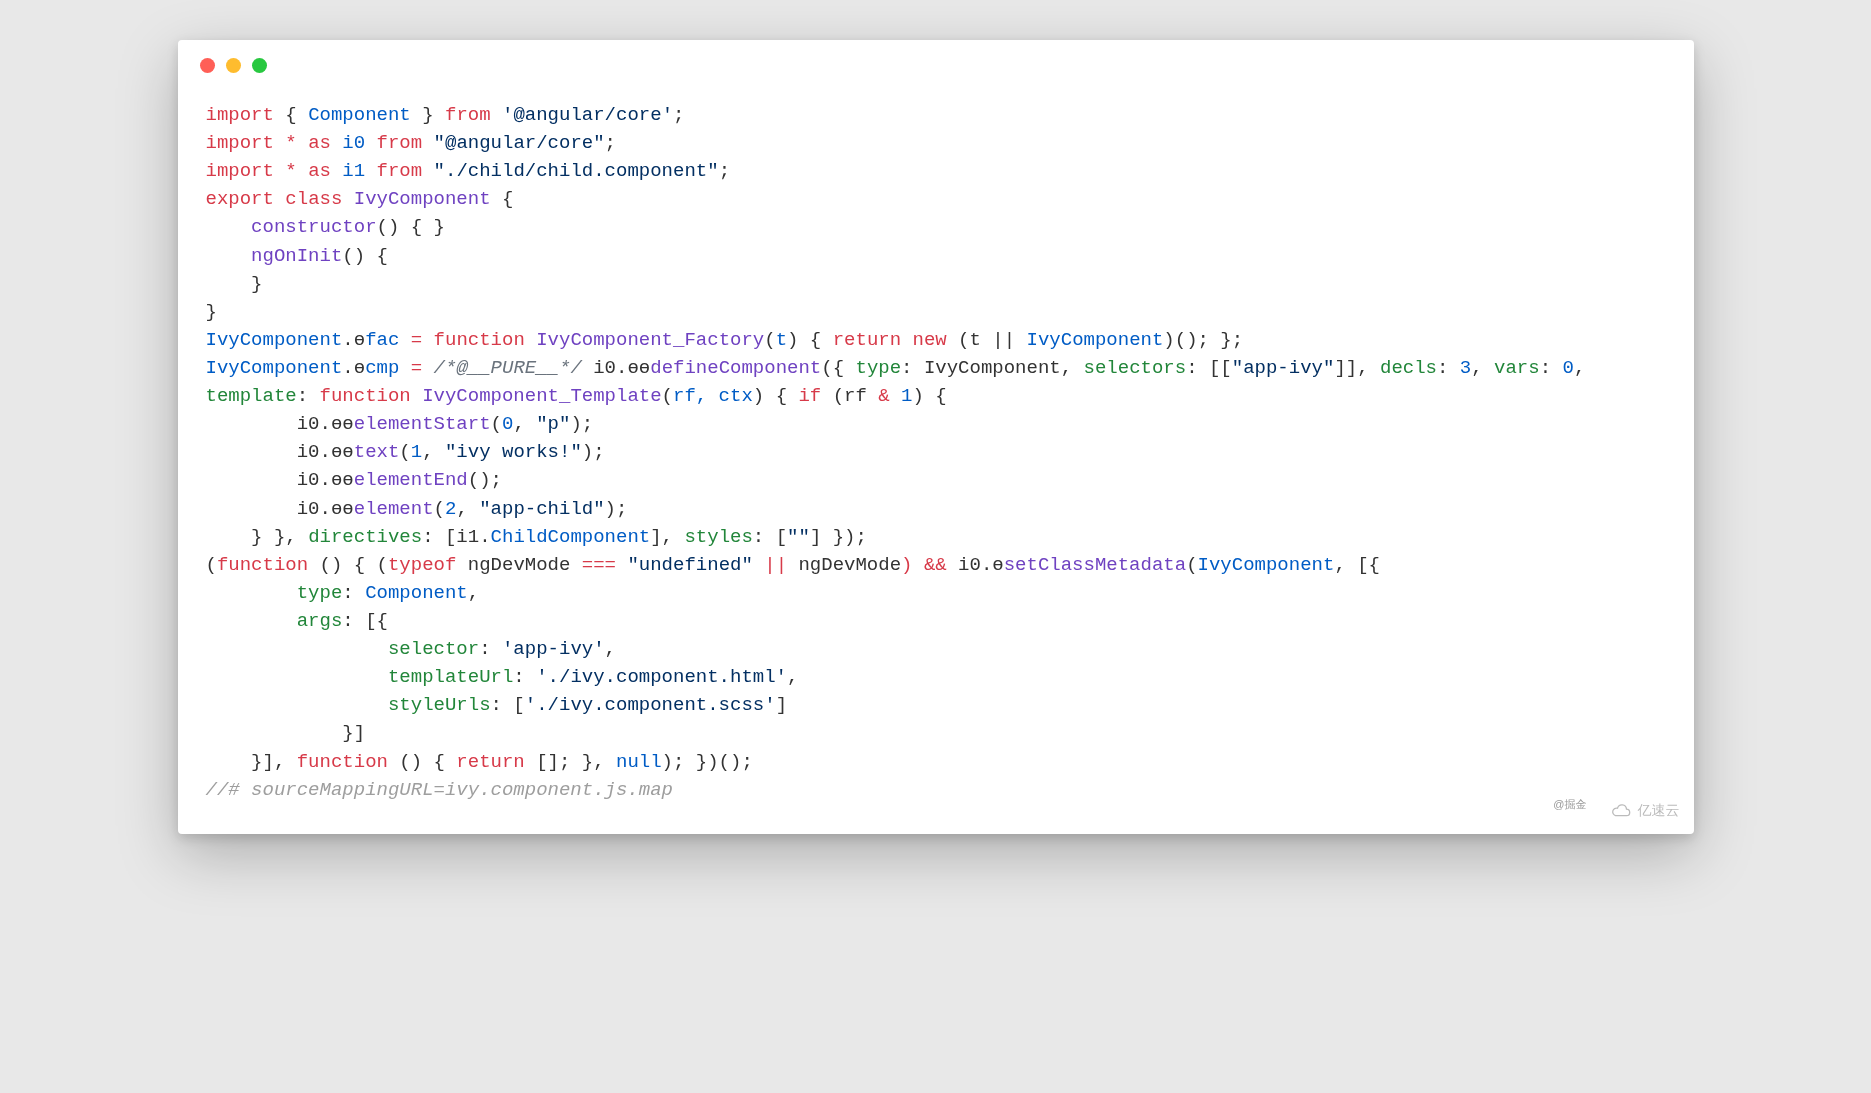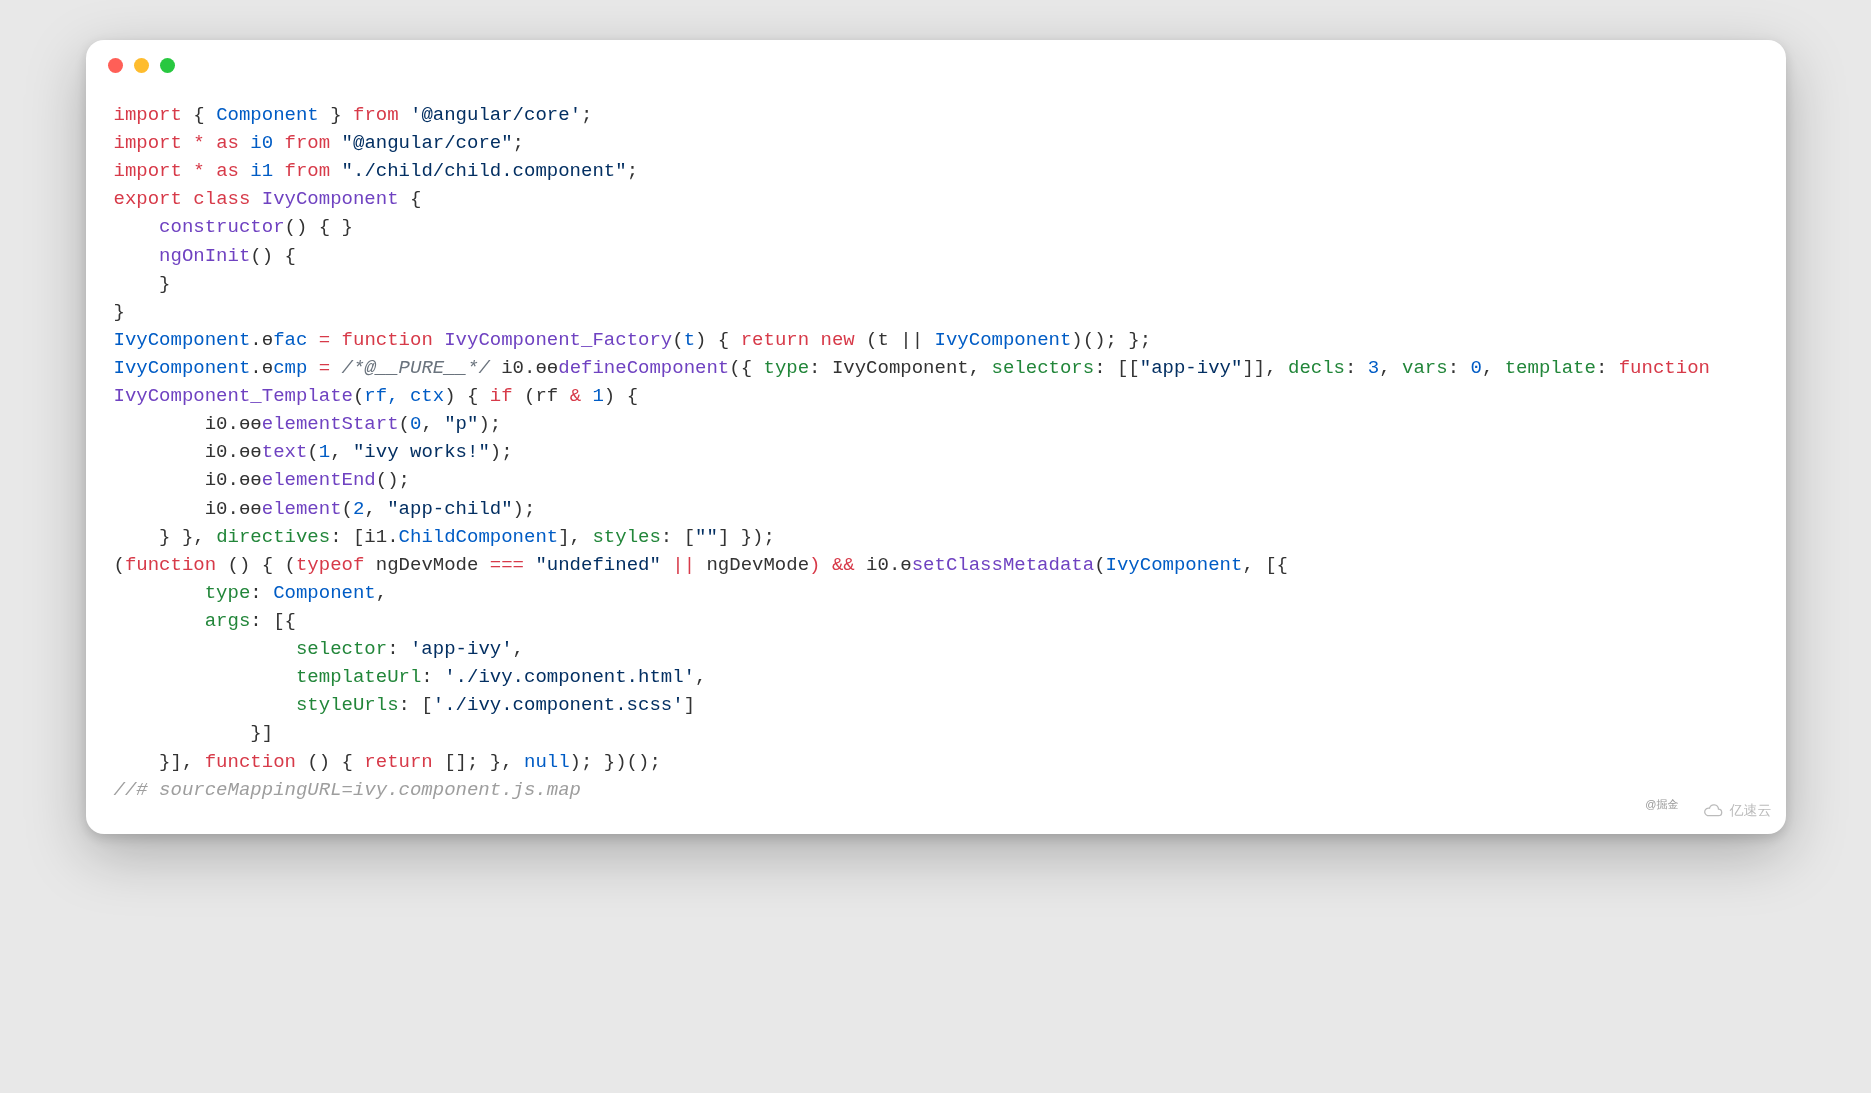--- a/index.html
+++ b/index.html
@@ -7,23 +7,23 @@
     margin: 0;
     padding: 40px;
     background: #e8e8e8;
     font-family: -apple-system, BlinkMacSystemFont, "Segoe UI", Helvetica, Arial, sans-serif;
     display: flex;
     justify-content: center;
     align-items: flex-start;
     min-height: 100vh;
   }
   .window {
-    width: 1700px;
+    width: 1516px;
     background: #fff;
-    border-radius: 18px;
+    border-radius: 4px;
     box-shadow: 0 20px 60px rgba(0,0,0,0.25), 0 4px 12px rgba(0,0,0,0.15);
     overflow: hidden;
     position: relative;
   }
   .titlebar {
     display: flex;
     align-items: center;
     padding: 18px 22px 8px 22px;
     gap: 11px;
   }

